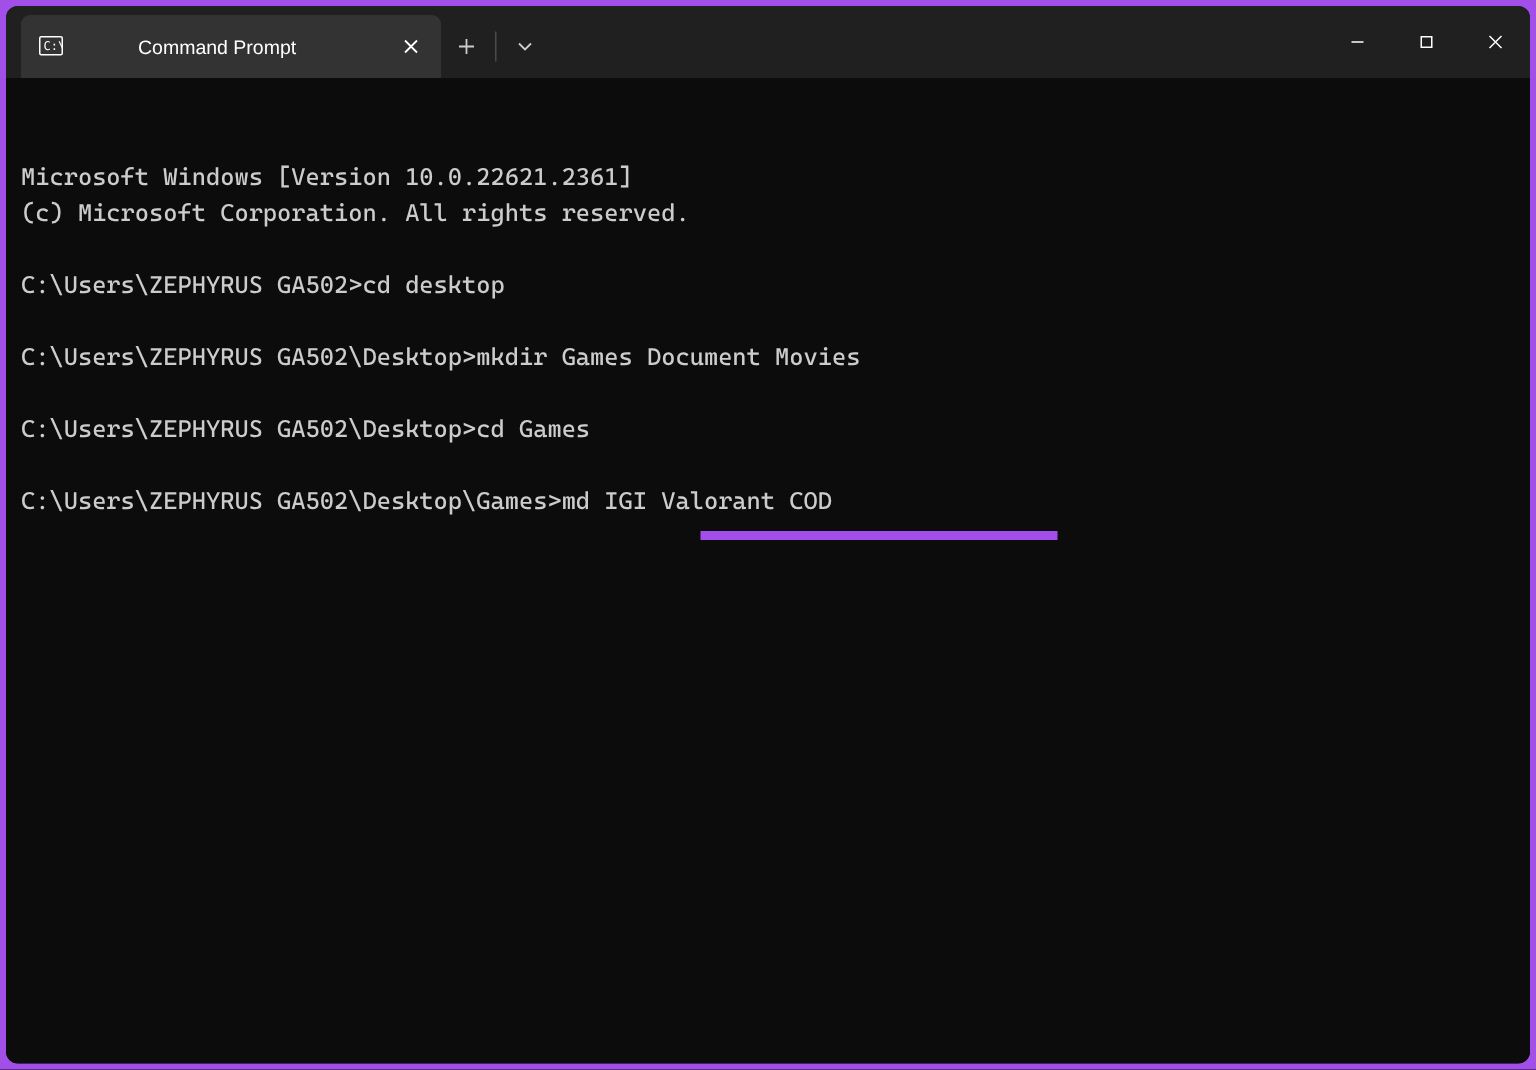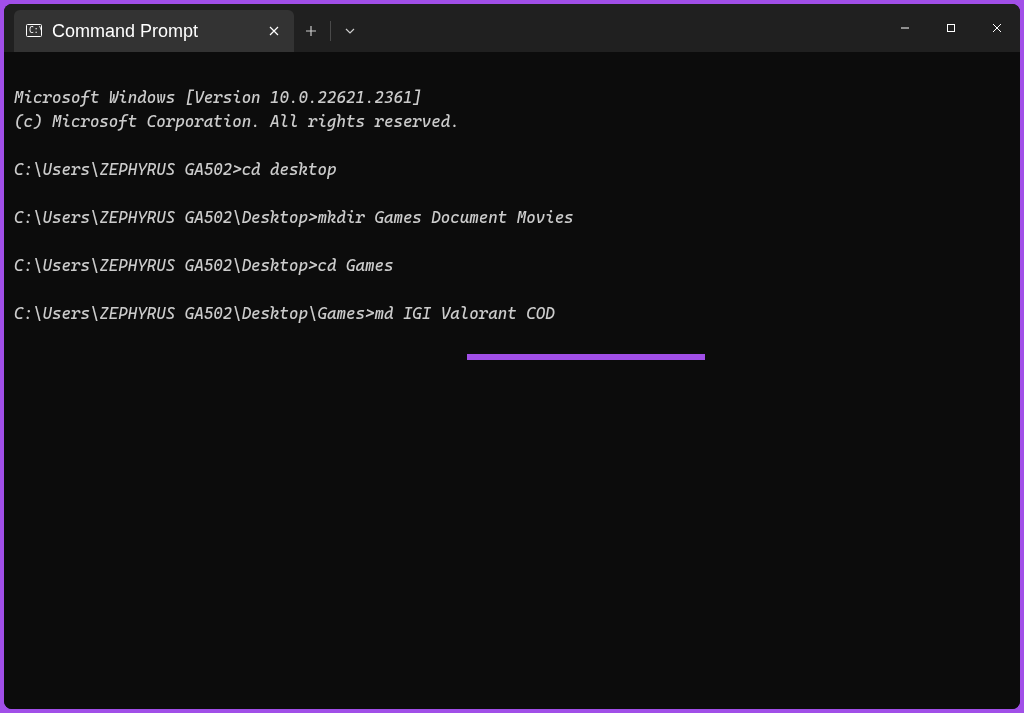--- a/index.html
+++ b/index.html
@@ -42,23 +42,24 @@
     width: 16px;
     height: 16px;
     display: flex;
     align-items: center;
     justify-content: center;
   }
   .tab-icon svg { display:block; }
   .tab-title {
     color: #ffffff;
     font-family: 'Segoe UI', Tahoma, sans-serif;
-    font-size: 18px;
+    font-size: 13px;
     flex: 1;
     white-space: nowrap;
+    margin-left: 40px;
   }
   .tab-close {
     width: 20px;
     height: 20px;
     display: flex;
     align-items: center;
     justify-content: center;
     color: #ffffff;
     border-radius: 3px;
   }
@@ -89,27 +90,26 @@
   .win-btn {
     width: 46px;
     display:flex;
     align-items:center;
     justify-content:center;
     color:#ffffff;
   }
   .terminal {
     flex: 1;
     background: #0c0c0c;
-    padding: 10px 10px;
+    padding: 30px 10px;
     color: #cccccc;
     font-size: 16.2px;
     line-height: 1.48;
     white-space: pre;
     position: relative;
-    font-style: italic;
   }
   .highlight-bar {
     position: absolute;
     height: 6px;
     background: #a14fe8;
   }
 </style>
 </head>
 <body>
 

